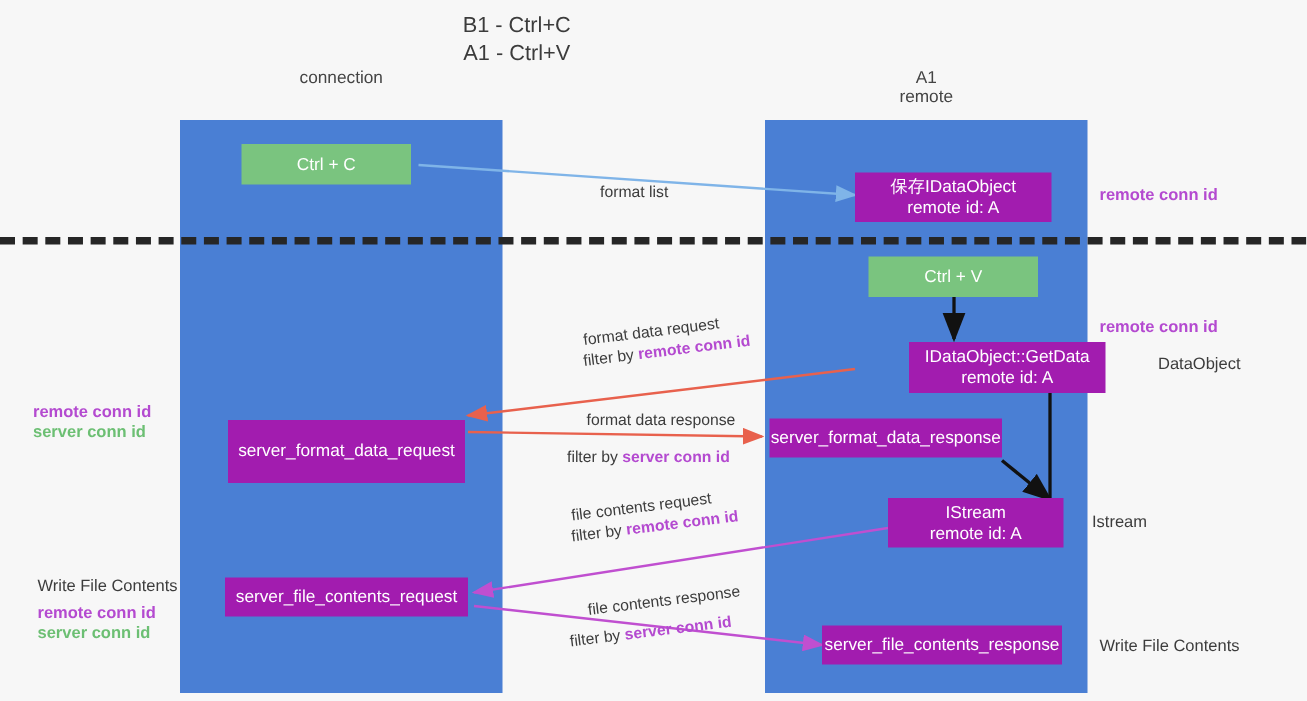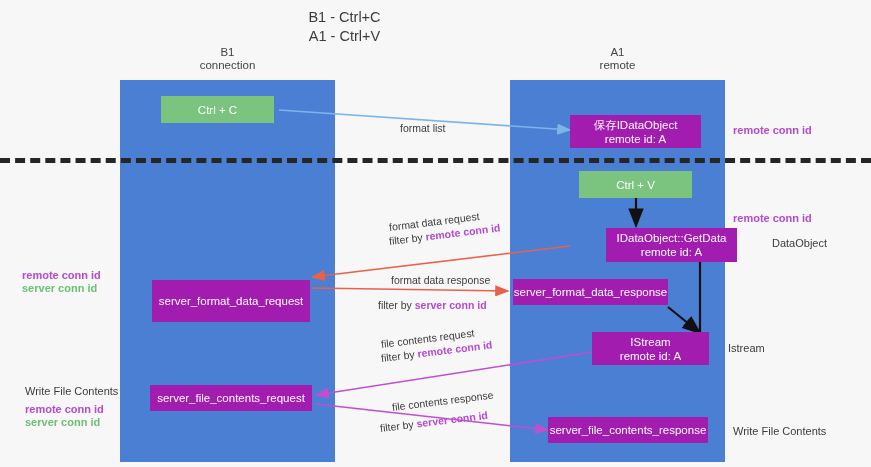--- a/index.html
+++ b/index.html
@@ -107,21 +107,20 @@
 
   <div id="title">
     <div>B1 - Ctrl+C</div>
     <div>A1 - Ctrl+V</div>
   </div>
 
   <div id="lane-b1" class="lane"></div>
   <div id="lane-a1" class="lane"></div>
 
   <div id="hdr-b1" class="lane-header">
-    <div>B1</div>
     <div>connection</div>
   </div>
   <div id="hdr-a1" class="lane-header">
     <div>A1</div>
     <div>remote</div>
   </div>
 
   <svg id="wires">
     <defs>
       <marker id="ah-blue" markerWidth="9" markerHeight="7" refX="8" refY="3.5" orient="auto">

